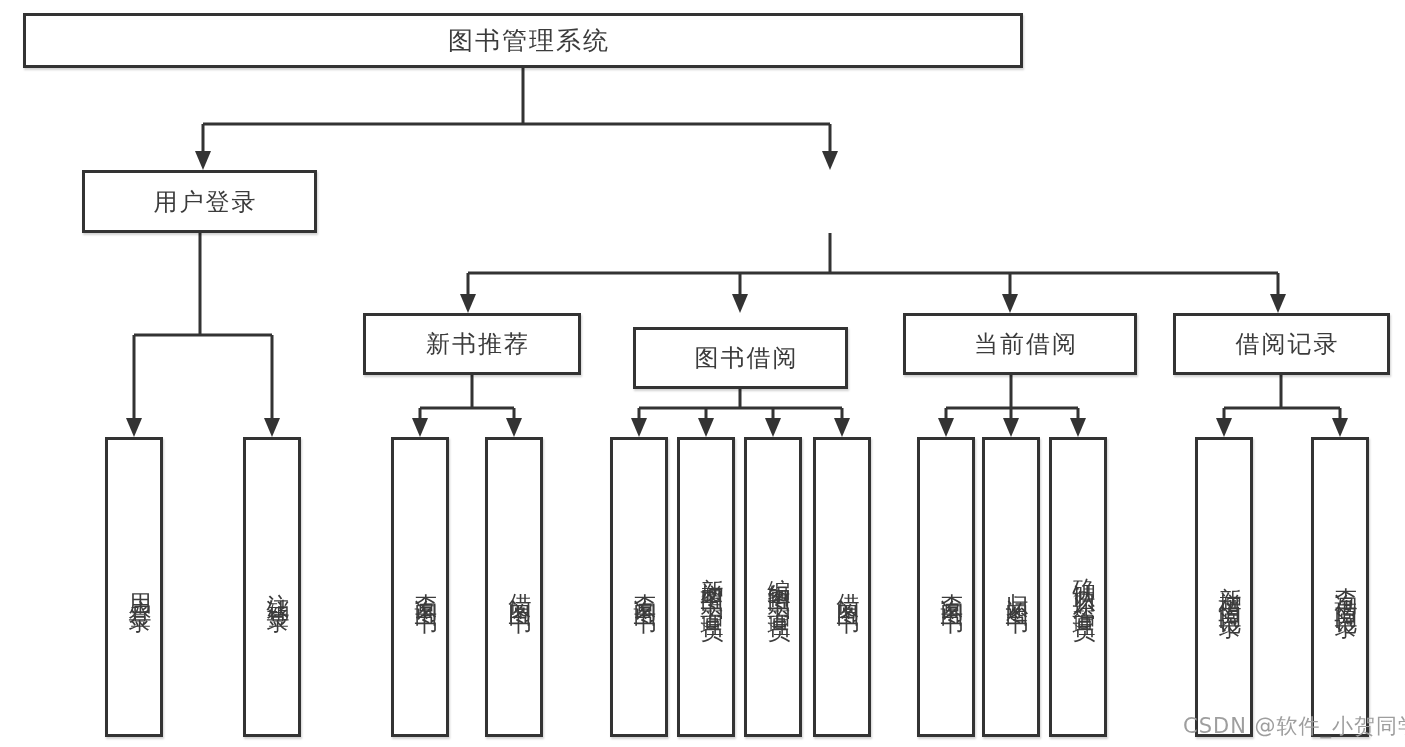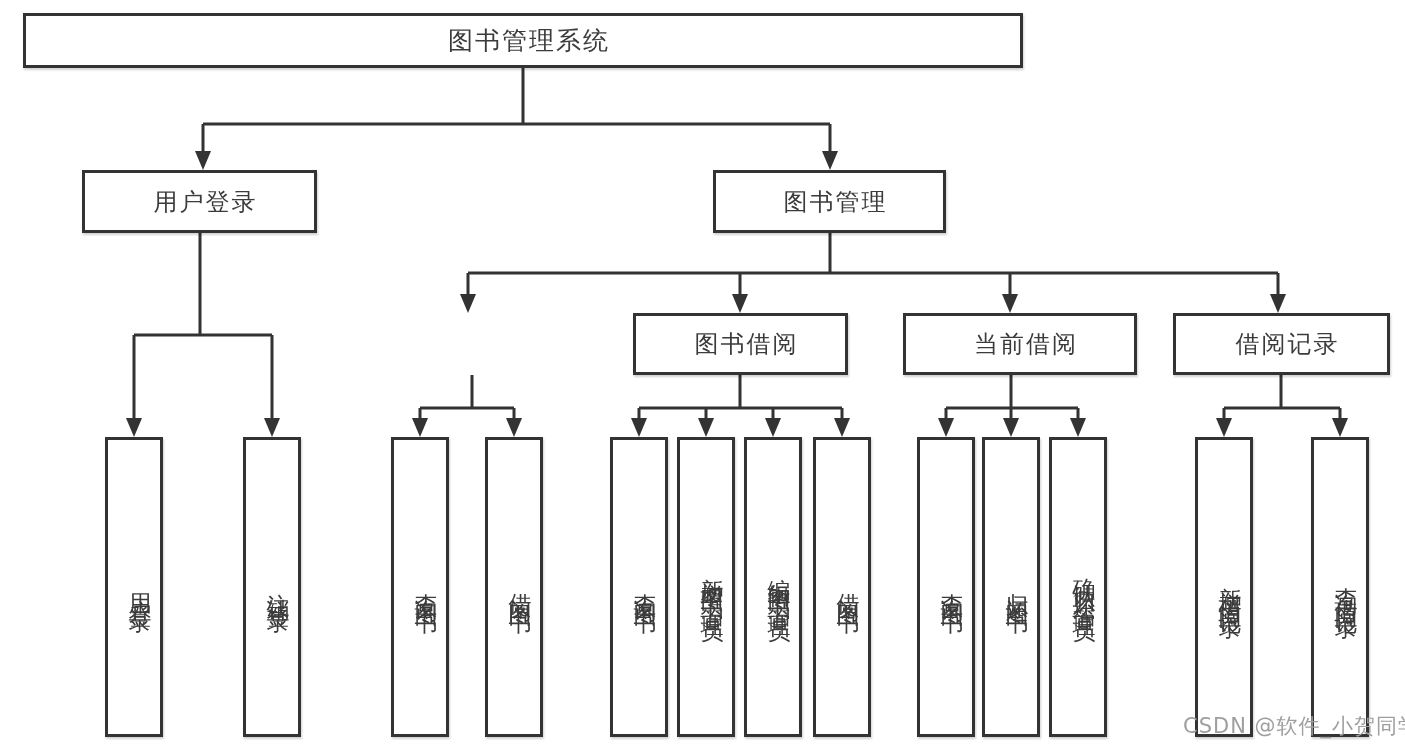--- a/index.html
+++ b/index.html
@@ -80,23 +80,23 @@
       <polygon points="1003,418 1019,418 1011,437"></polygon>
       <polygon points="1070,418 1086,418 1078,437"></polygon>
       <polygon points="1216,418 1232,418 1224,437"></polygon>
       <polygon points="1332,418 1348,418 1340,437"></polygon>
     </g>
   </svg>
 
   <div class="node hbox root" style="left:23px;top:13px;width:1000px;height:55px;">图书管理系统</div>
 
   <div class="node hbox" style="left:82px;top:170px;width:235px;height:63px;">用户登录</div>
-  <div class="node hbox" style="left:713px;top:170px;width:233px;height:63px;">图书管理</div>
 
-  <div class="node hbox" style="left:633px;top:313px;width:215px;height:62px;">图书借阅</div>
+  <div class="node hbox" style="left:363px;top:313px;width:218px;height:62px;">新书推荐</div>
+  <div class="node hbox" style="left:633px;top:327px;width:215px;height:62px;">图书借阅</div>
   <div class="node hbox" style="left:903px;top:313px;width:234px;height:62px;">当前借阅</div>
   <div class="node hbox" style="left:1173px;top:313px;width:217px;height:62px;">借阅记录</div>
 
   <div class="node vbox" style="left:105px;">用户登录</div>
   <div class="node vbox" style="left:243px;">注销登录</div>
 
   <div class="node vbox" style="left:391px;">查询图书</div>
   <div class="node vbox" style="left:485px;">借阅图书</div>
 
   <div class="node vbox" style="left:610px;">查询图书</div>

